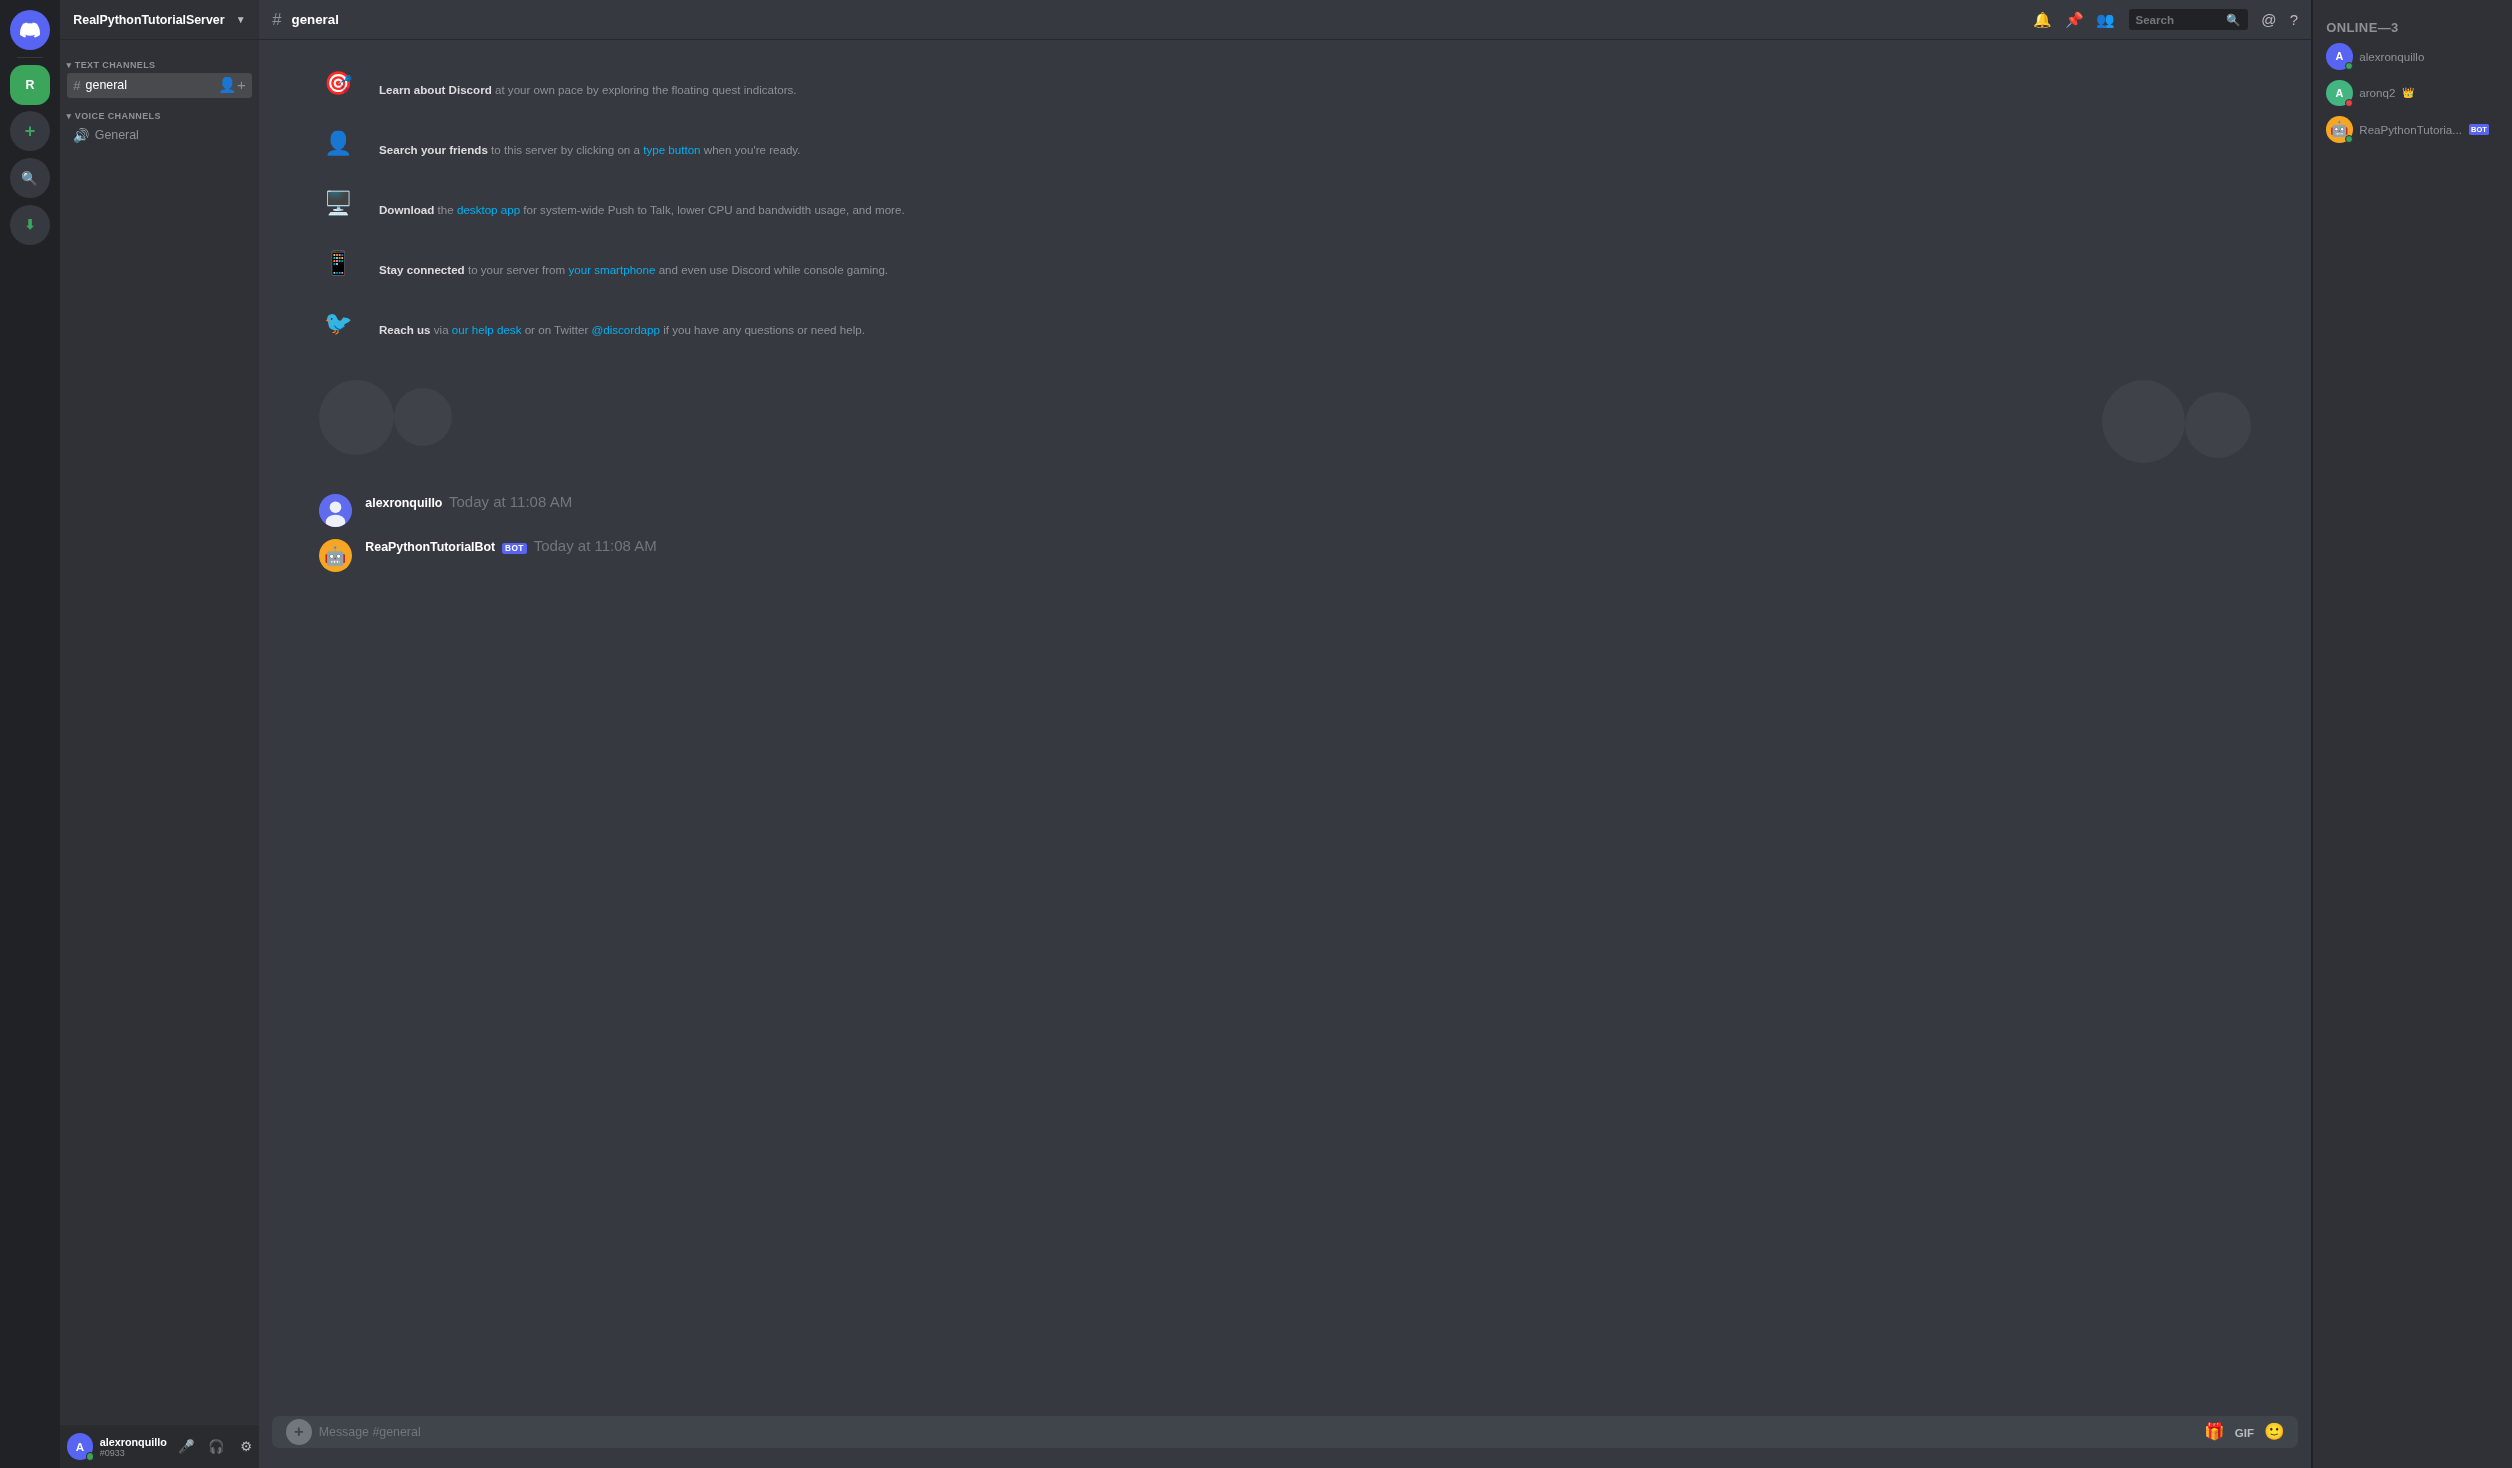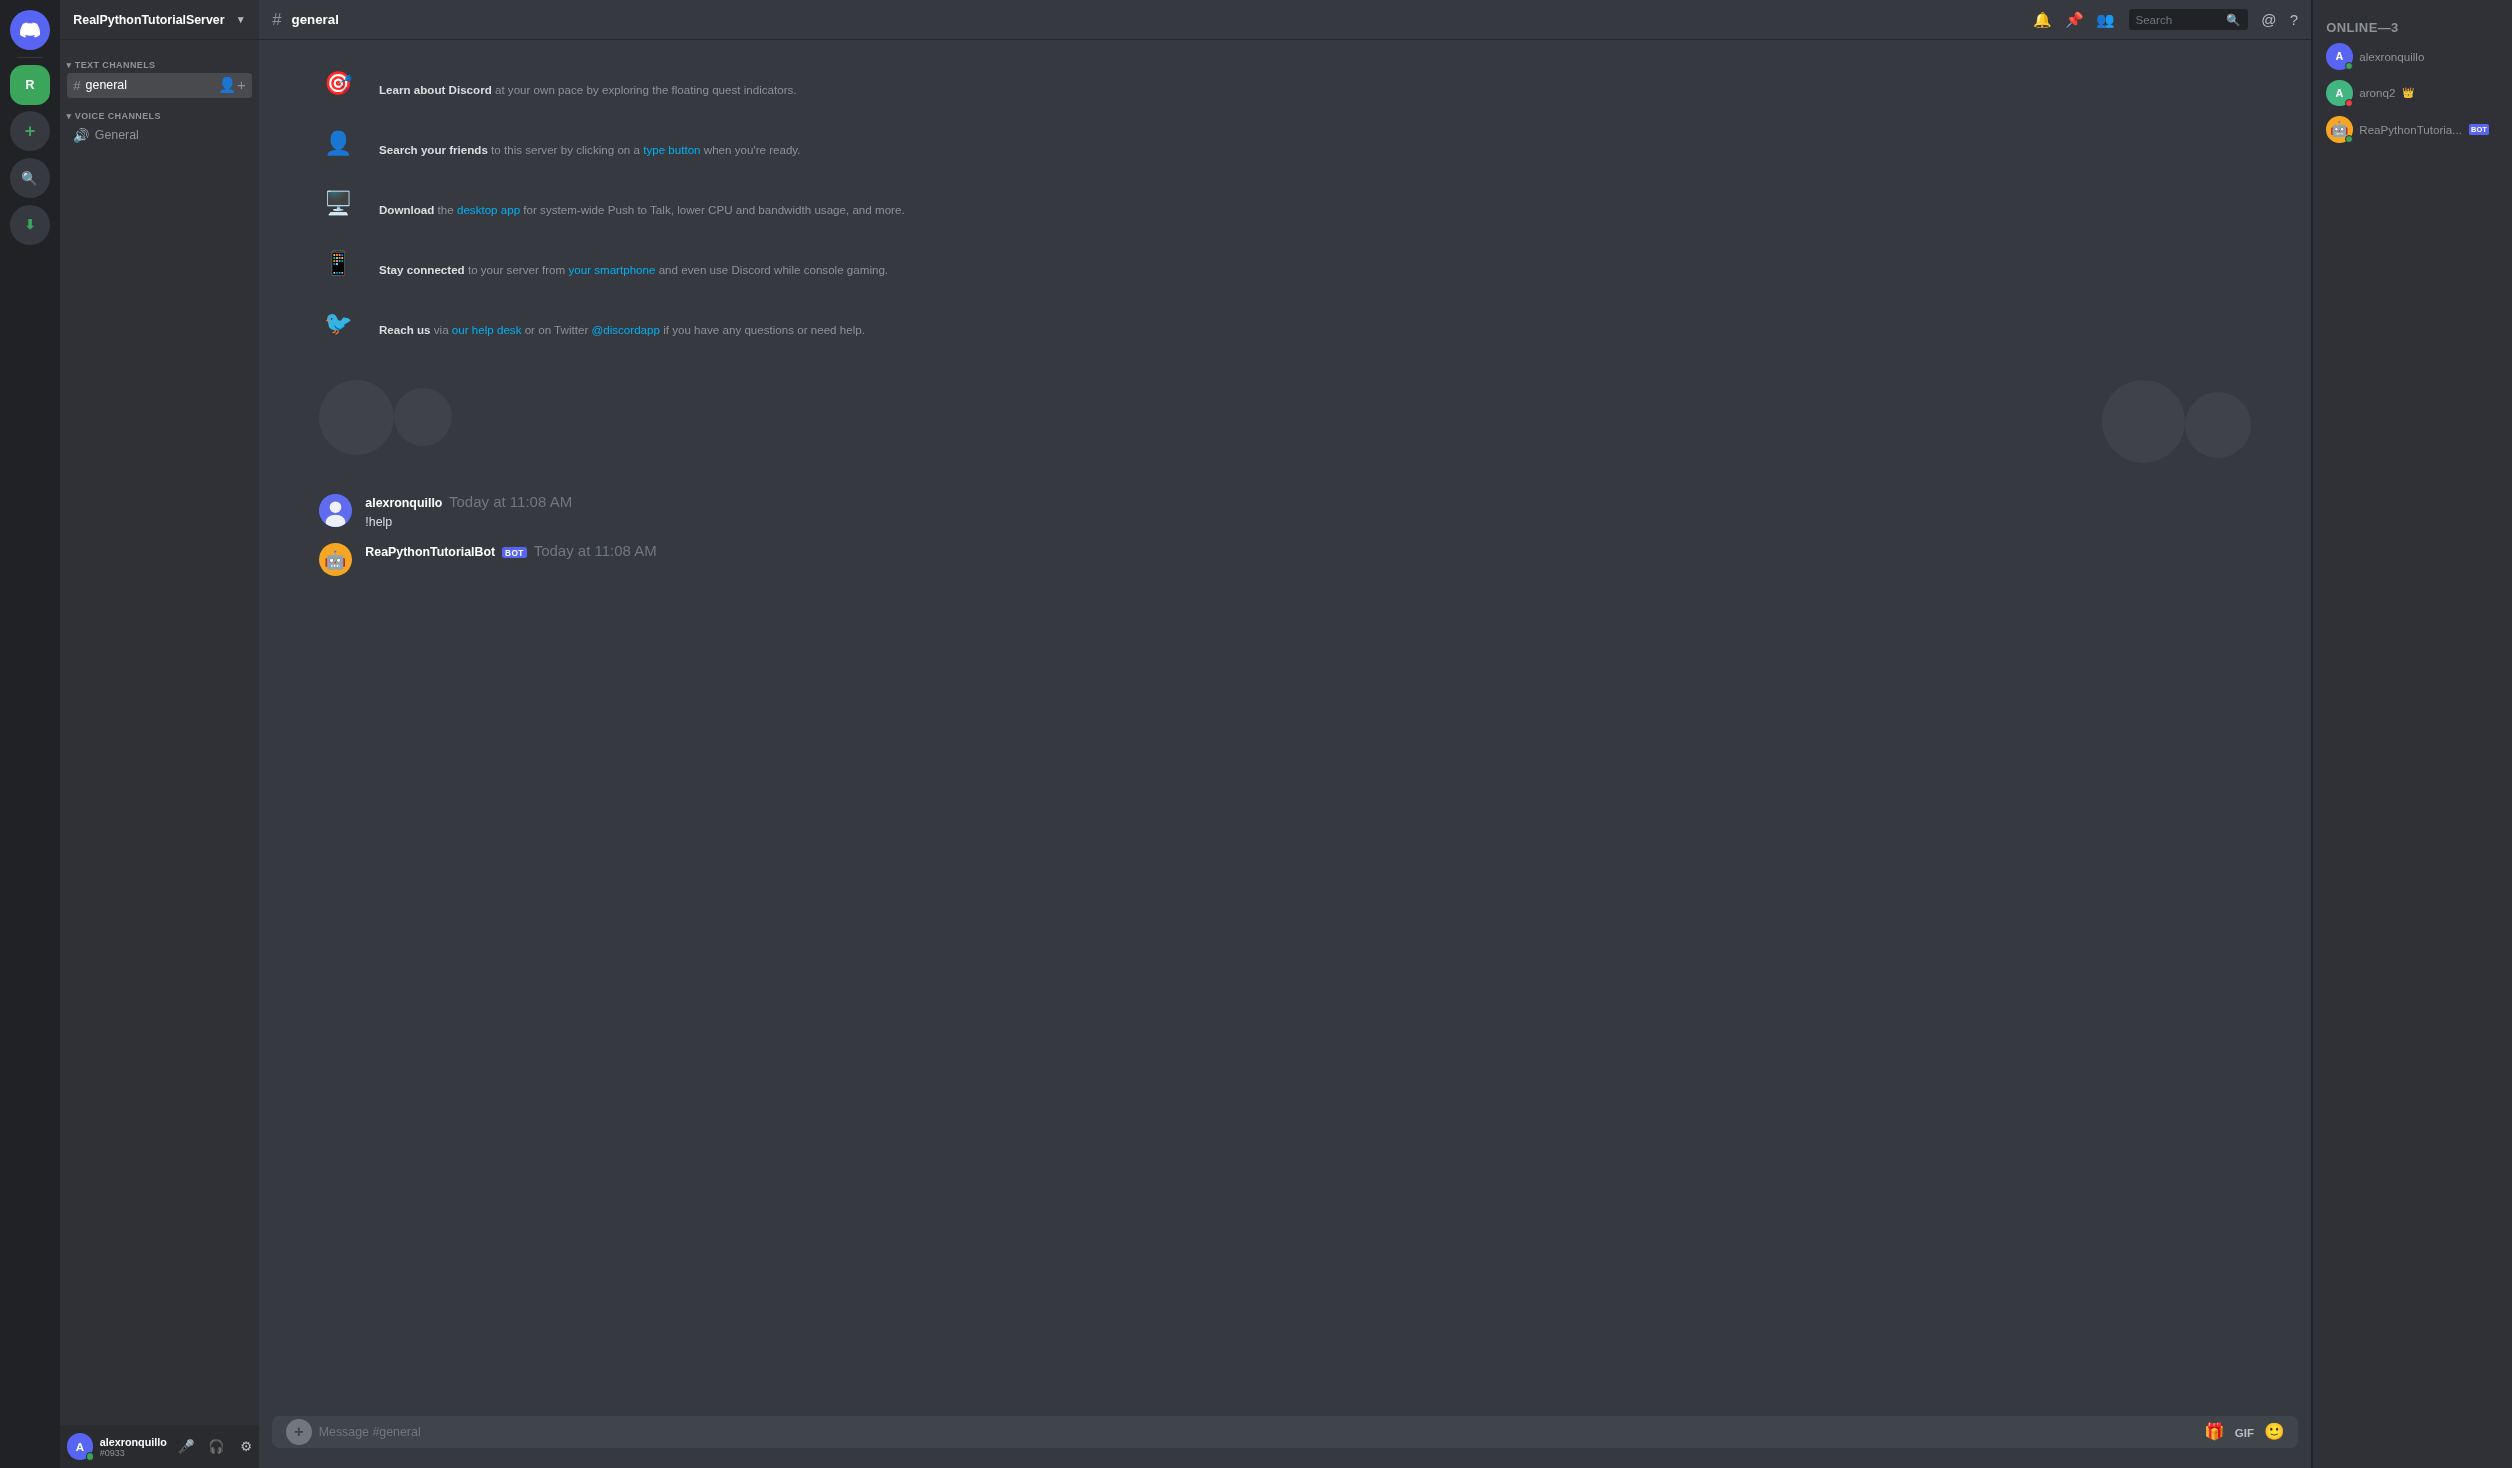--- a/index.html
+++ b/index.html
@@ -201,20 +201,21 @@
       width: 119px;
       cursor: text;
     }
     .search-input {
       background: transparent;
       border: none;
       outline: none;
       color: #dcddde;
       font-size: 11.6px;
       width: 100%;
+      font-weight: bold;
     }
     .search-input::placeholder { color: #72767d; }
 
     
     .messages-area {
       flex: 1;
       overflow-y: auto;
       padding: 13.3px 0;
       display: flex;
       flex-direction: column;
@@ -569,21 +570,20 @@
           <circle cx="20" cy="20" r="20" fill="#5e6ced"></circle>
           <circle cx="20" cy="16" r="7" fill="#ffffff" opacity="0.9"></circle>
           <ellipse cx="20" cy="34" rx="12" ry="9" fill="#ffffff" opacity="0.9"></ellipse>
         </svg>
       </div>
       <div class="message-content">
         <div class="message-header">
           <span class="message-author">alexronquillo</span>
           <span class="message-timestamp">Today at 11:08 AM</span>
         </div>
-        <div class="message-text">!help</div>
       </div>
     </div>
 
     <div class="message-group">
       <div class="avatar avatar-bot" style="background:#f6a623; font-size:18px; overflow:visible;">
         🤖
       </div>
       <div class="message-content">
         <div class="message-header">
           <span class="message-author">ReaPythonTutorialBot</span>

